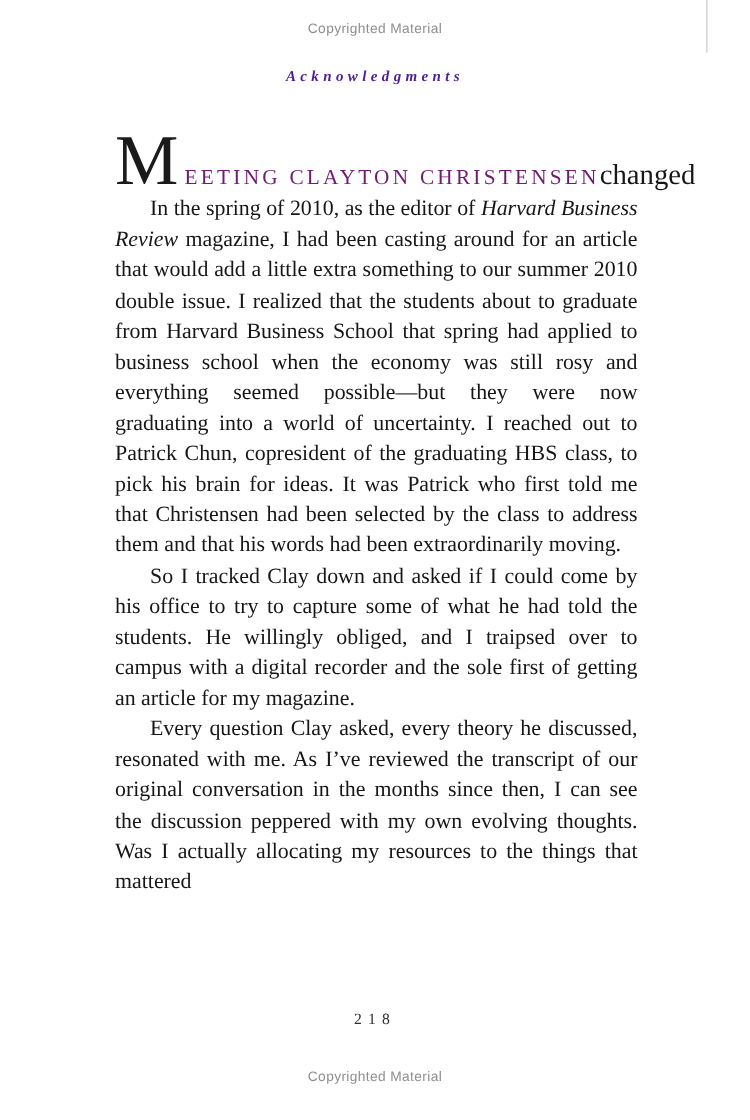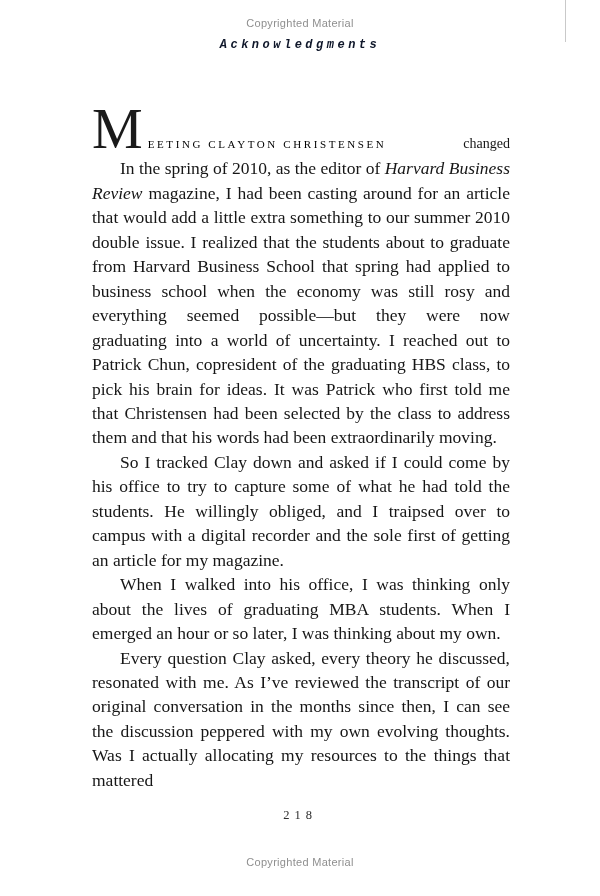--- a/index.html
+++ b/index.html
@@ -30,31 +30,31 @@
     text-align: center;
     font-family: "Liberation Sans", sans-serif;
     font-size: 11px;
     color: #8f8f8f;
     letter-spacing: 0.3px;
   }
   .notice.top { top: 17px; }
   .notice.bottom { top: 856px; }
   .chapter-title {
     position: absolute;
-    top: 38px;
+    top: 54px;
     left: 0;
     right: 0;
     margin: 0;
     text-align: center;
-    font-family: Liberation Mono, monospace;
+    font-family: Liberation Serif, serif;
     font-style: italic;
     font-weight: bold;
     font-size: 12px;
     letter-spacing: 3.5px;
-    color: #0f172a;
+    color: #4c1d95;
   }
   .text-block {
     position: absolute;
     left: 92px;
     top: 106px;
     width: 418px;
     font-size: 17.5px;
     line-height: 24.45px;
     color: #161616;
     text-align: justify;
@@ -65,27 +65,27 @@
     align-items: baseline;
     white-space: nowrap;
   }
   .dropcap {
     font-size: 57px;
     line-height: 46px;
     font-family: "Liberation Serif", serif;
     color: #1a1a1a;
   }
   .smallcaps {
-    font-size: 11px;
+    font-size: 17px;
     letter-spacing: 2.6px;
     margin-left: 5px;
-    color: #000000;
+    color: #701a75;
   }
   .spacer { flex: 1 1 auto; }
-  .opening-rest { font-size: 14px; margin-left: 40px; }
+  .opening-rest { font-size: 23px; }
   .line2 { display: block; }
   .para {
     margin: 0;
     text-indent: 28px;
   }
   .ital { font-style: italic; }
   .folio {
     position: absolute;
     top: 808px;
     left: 0;
@@ -116,21 +116,20 @@
         <span class="smallcaps">EETING CLAYTON CHRISTENSEN</span>
         <span class="spacer"></span>
         <span class="opening-rest">changed</span>
       </span>
     </p>
 
     <p class="para"><span>In the spring of 2010, as the editor of </span><em class="ital">Harvard Business Review</em><span> magazine, I had been casting around for an article that would add a little extra something to our summer 2010 double issue. I realized that the students about to graduate from Harvard Business School that spring had applied to business school when the economy was still rosy and everything seemed possible—but they were now graduating into a world of uncertainty. I reached out to Patrick Chun, copresident of the graduating HBS class, to pick his brain for ideas. It was Patrick who first told me that Christensen had been selected by the class to address them and that his words had been extraordinarily moving.</span></p>
 
     <p class="para">So I tracked Clay down and asked if I could come by his office to try to capture some of what he had told the students. He willingly obliged, and I traipsed over to campus with a digital recorder and the sole first of getting an article for my magazine.</p>
 
-    <p class="para">When I walked into his office, I was thinking only about the lives of graduating MBA students. When I emerged an hour or so later, I was thinking about my own.</p>
 
     <p class="para">Every question Clay asked, every theory he discussed, resonated with me. As I’ve reviewed the transcript of our original conversation in the months since then, I can see the discussion peppered with my own evolving thoughts. Was I actually allocating my resources to the things that mattered</p>
 
   </div>
 
   <div class="folio">218</div>
 
   <div class="notice bottom">Copyrighted Material</div>
 
 </div>

